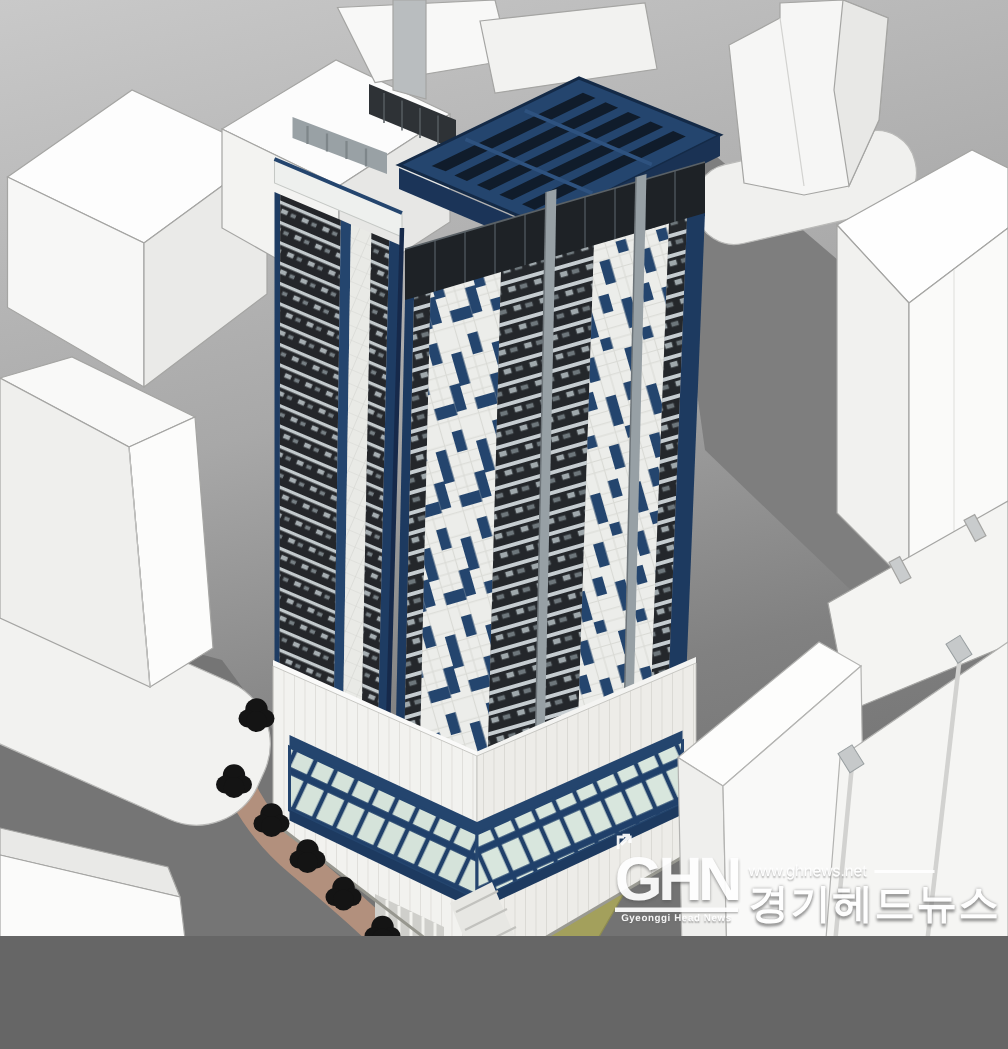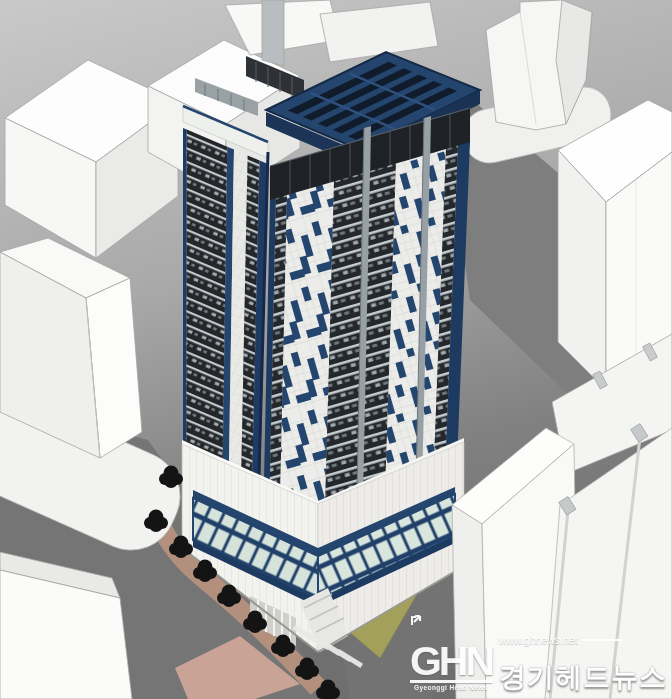--- a/index.html
+++ b/index.html
@@ -1,31 +1,31 @@
 <!DOCTYPE html>
 <html><head>
 <meta charset="utf-8">
 <style>
   html,body{margin:0;padding:0;background:#666;}
-  .stage{position:relative;width:672px;height:699px;overflow:hidden;
+  .stage{position:relative;width:672px;height:624px;overflow:hidden;
          font-family:"Liberation Sans",sans-serif;background:#c9c9c9;}
   .stage svg{position:absolute;left:0;top:0;display:block;}
   
   .wm{position:absolute;right:5px;bottom:8px;display:flex;align-items:flex-end;gap:7px;
       color:#fff;opacity:.93;}
   .wm-ghn{display:flex;flex-direction:column;align-items:center;}
   .ghn-row{display:flex;align-items:flex-start;line-height:.78;}
   .ghn-text{font-size:41px;font-weight:bold;letter-spacing:-3px;
             text-shadow:0 1px 2px rgba(90,90,90,.65);}
   .ghn-arrow{margin-left:1px;margin-top:-2px;}
   .ghn-underline{height:3px;background:#fff;width:100%;margin-top:2px;
                  box-shadow:0 1px 1px rgba(110,110,110,.5);}
   .ghn-sub{font-size:6.5px;font-weight:bold;letter-spacing:.4px;margin-top:1px;white-space:nowrap;
            text-shadow:0 1px 1px rgba(110,110,110,.6);}
-  .wm-right{display:flex;flex-direction:column;align-items:flex-start;gap:18px;margin-top:19px;}
+  .wm-right{display:flex;flex-direction:column;align-items:flex-start;gap:2px;margin-top:19px;}
   .wm-url{font-size:10.5px;display:flex;align-items:center;gap:5px;
           text-shadow:0 1px 1px rgba(120,120,120,.55);}
   .wm-dash{display:inline-block;width:40px;height:2px;background:#fff;}
   .wm-kr{font-size:27px;font-weight:bold;letter-spacing:1px;line-height:1;white-space:nowrap;
          text-shadow:0 0 2px #8f8f8f,0 2px 2px rgba(95,95,95,.7);}
 </style>
 </head>
 <body>
 
 <div class="stage">

